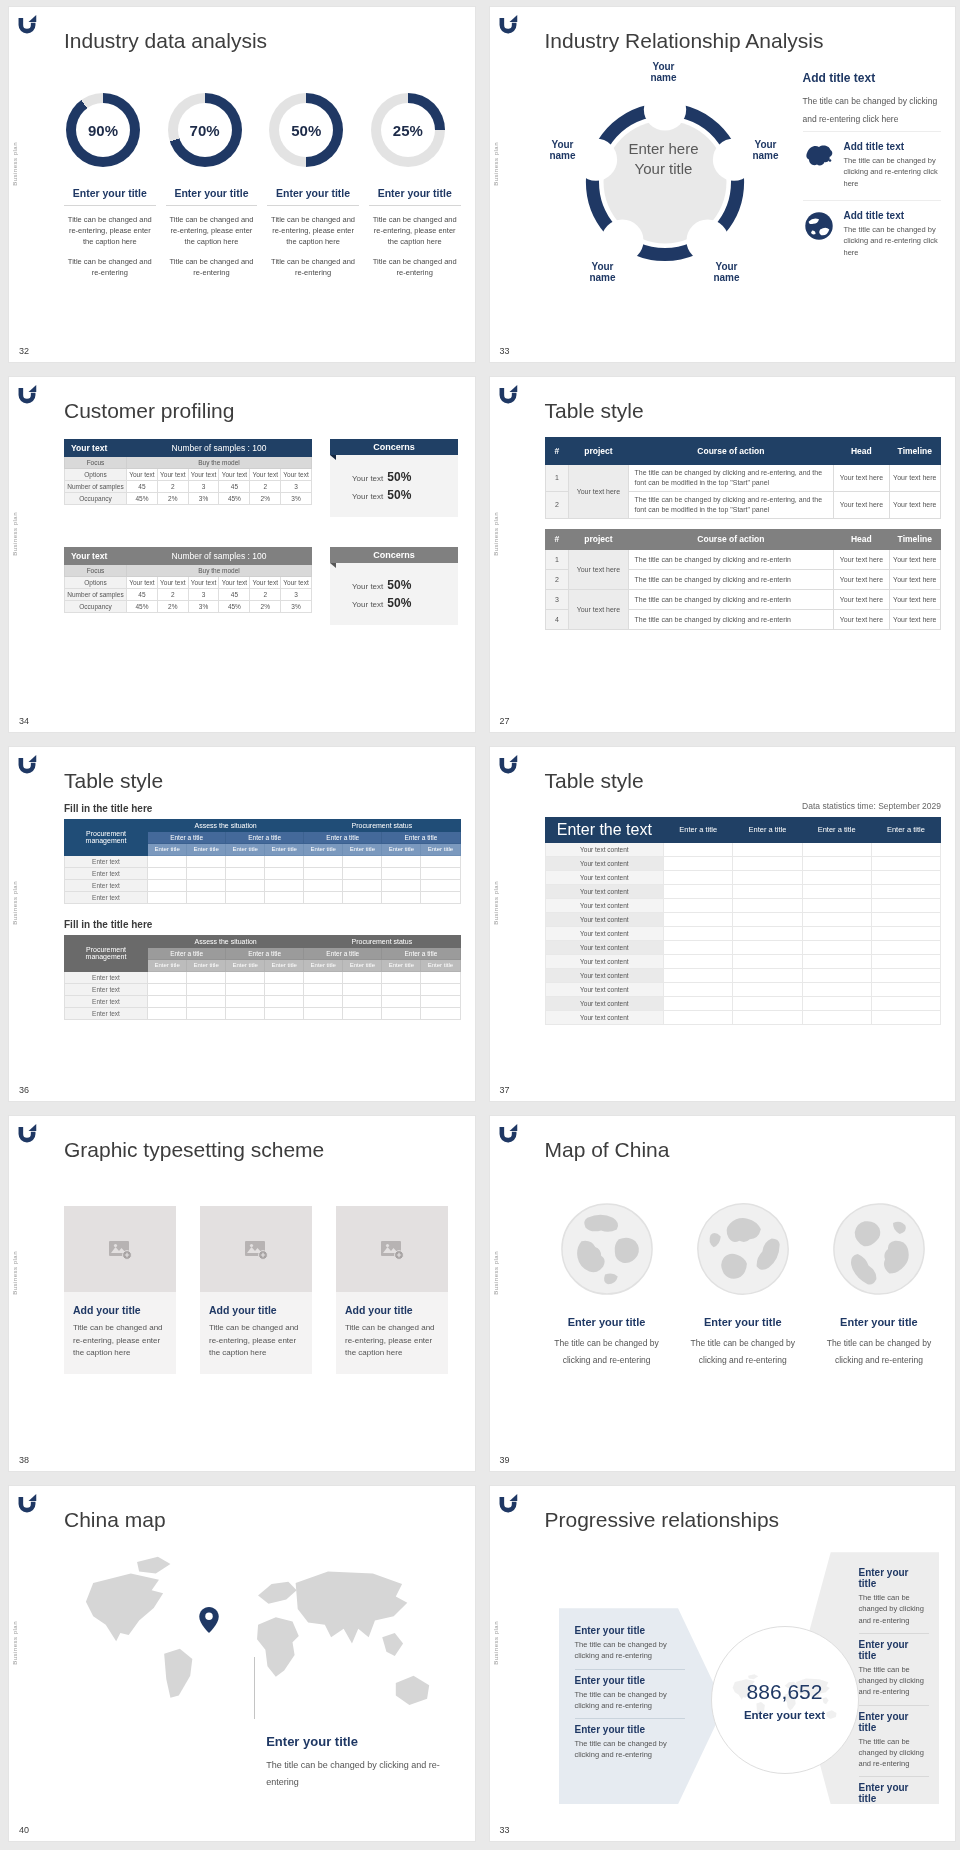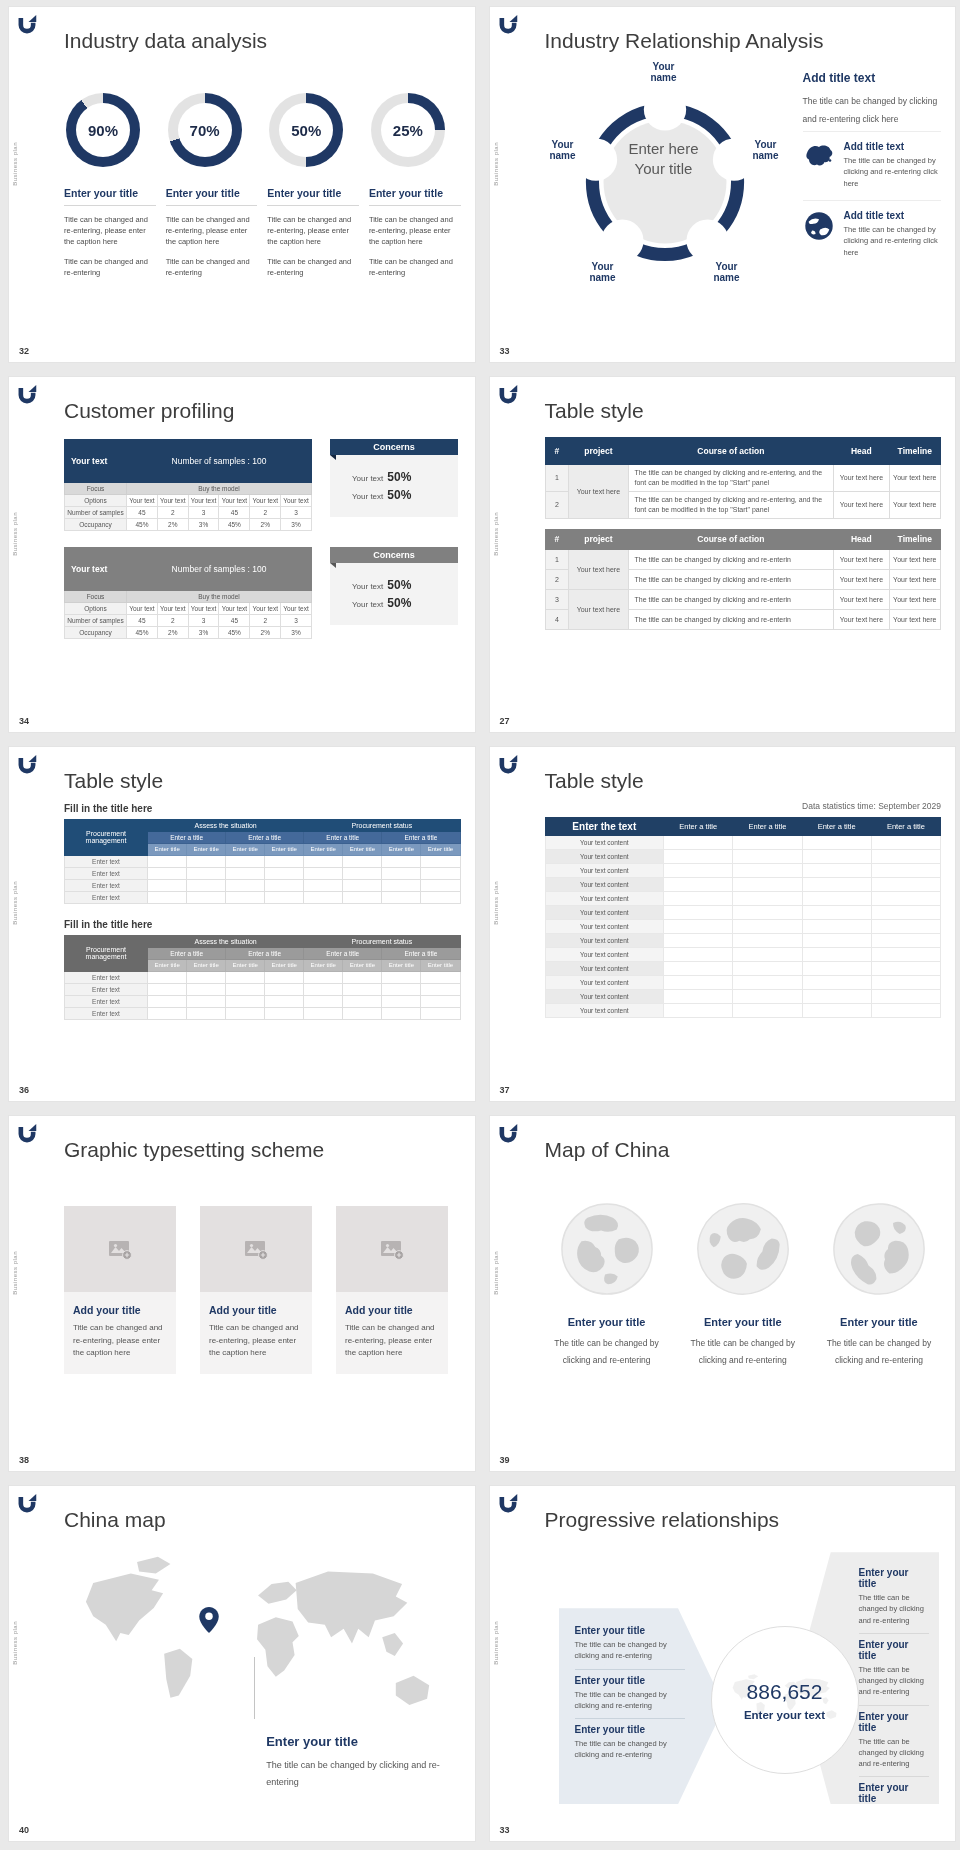--- a/index.html
+++ b/index.html
@@ -3,27 +3,27 @@
 <meta charset="utf-8">
 <style>
   *{margin:0;padding:0;box-sizing:border-box;font-family:"Liberation Sans",sans-serif;}
   html,body{width:960px;background:#e9e9e9;}
   .page{width:960px;height:1850px;background:#e9e9e9;padding:6px 4px 8px 8px;display:grid;
         grid-template-columns:1fr 1fr;grid-template-rows:repeat(5,1fr);gap:13px;}
   .slide{position:relative;background:#fff;border:1px solid #e4e4e4;overflow:hidden;}
   .logo{position:absolute;top:8px;left:8px;width:20px;height:20px;}
   .vbrand{position:absolute;left:3px;top:38%;writing-mode:vertical-rl;transform:rotate(180deg);
           font-size:6px;color:#9a9a9a;letter-spacing:.5px;}
-  .pagenum{position:absolute;left:10px;bottom:6px;font-size:9px;font-weight:700;color:#3c3c3c;}
+  .pagenum{position:absolute;left:10px;bottom:6px;font-size:9px;font-weight:400;color:#3c3c3c;}
   .content{position:absolute;left:48px;top:0;right:14px;bottom:0;margin-left:7px;}
   .stitle{position:absolute;top:22px;left:0;font-size:21px;color:#3d3d3d;font-weight:400;}
 
   
   .donut-row{position:absolute;top:86px;left:0;right:0;display:flex;gap:10px;}
-  .donut-group{width:94px;}
+  .donut-group{width:94px;text-align:center;}
   .donut{width:74px;height:74px;border-radius:50%;position:relative;margin-left:2px;}
   .donut::after{content:"";position:absolute;inset:10px;background:#fff;border-radius:50%;}
   .donut-label{position:absolute;inset:0;display:flex;align-items:center;justify-content:center;
                font-size:15px;font-weight:700;color:#1d2b49;z-index:1;}
   .d-head{margin-top:20px;font-size:10.5px;font-weight:700;color:#1f3864;
           padding-bottom:6px;border-bottom:1px solid #d6d6d6;}
   .d-cap{margin-top:9px;font-size:7.5px;color:#4c4c4c;line-height:1.45;}
 
   
   .s33-diagram{position:absolute;left:-6px;top:46px;width:252px;height:258px;}
@@ -41,21 +41,21 @@
   .s33-it-h{font-size:10px;font-weight:700;color:#1f3864;}
   .s33-it-b{margin-top:3px;font-size:7.5px;color:#555;line-height:1.55;}
 
   
   table{border-collapse:collapse;table-layout:fixed;}
   
   .s34-table{position:absolute;left:0;width:248px;}
   .s34-table td{border:1px solid #dedede;text-align:center;color:#555;}
   .s34-table .hl{background:#204065;color:#fff;font-weight:700;font-size:8.5px;
                  text-align:left;padding:3px 6px;border-color:#204065;width:62px;}
-  .s34-table .hr{background:#204065;color:#fff;font-size:8.5px;padding:16px 2px;border-color:#204065;}
+  .s34-table .hr{background:#204065;color:#fff;font-size:8.5px;padding:3px 2px;border-color:#204065;}
   .s34-table.gray .hl,.s34-table.gray .hr{background:#808080;border-color:#808080;}
   .s34-table .fo td{background:#d9d9d9;font-size:6.5px;padding:2px;border-color:#cfcfcf;}
   .s34-table .lbl{background:#f2f2f2;font-size:6.5px;padding:2px 1px;}
   .s34-table .dc{font-size:6.5px;padding:2px 0;background:#fff;}
   .concern{position:absolute;left:266px;width:128px;}
   .concern .c-hd{position:relative;background:#204065;color:#fff;font-size:9px;font-weight:700;
                  text-align:center;height:16px;line-height:16px;}
   .concern .c-hd::after{content:"";position:absolute;left:0;bottom:-5px;
                  border-top:5px solid #13263f;border-left:6px solid transparent;}
   .concern.gray .c-hd{background:#808080;}
@@ -89,21 +89,21 @@
   .s36-table .g3{background:#7b99be;color:#fff;font-size:6px;border-color:#7090b6;}
   .s36-table .rl{background:#f2f2f2;color:#666;font-size:6.5px;}
   .s36-table.gray .corner,.s36-table.gray .g1{background:#6a6a6a;border-color:#6a6a6a;}
   .s36-table.gray .g2{background:#9b9b9b;border-color:#929292;}
   .s36-table.gray .g3{background:#bcbcbc;border-color:#b2b2b2;}
 
   
   .s37-note{position:absolute;top:54px;right:0;font-size:8.5px;color:#666;}
   .s37-table{position:absolute;top:70px;left:0;right:0;width:100%;}
   .s37-table th{background:#204065;color:#fff;border:1px solid #204065;padding:3px;}
-  .s37-table .h0{font-size:10px;font-weight:700;width:30%;}
+  .s37-table .h0{font-size:16px;font-weight:400;width:30%;}
   .s37-table .hc{font-size:7.5px;font-weight:400;}
   .s37-table td{border:1px solid #e8e8e8;height:14px;font-size:6.5px;color:#555;text-align:center;}
   .s37-table tbody tr:nth-child(odd) td:first-child{background:#f4f4f4;}
   .s37-table tbody tr:nth-child(even) td:first-child{background:#eaeaea;}
 
   
   .cards{position:absolute;top:90px;left:0;display:flex;gap:24px;}
   .card{width:112px;}
   .card-img{height:86px;background:#e3e0e0;display:flex;align-items:center;justify-content:center;}
   .card-body{background:#f4f3f3;padding:12px 9px 14px 9px;}

